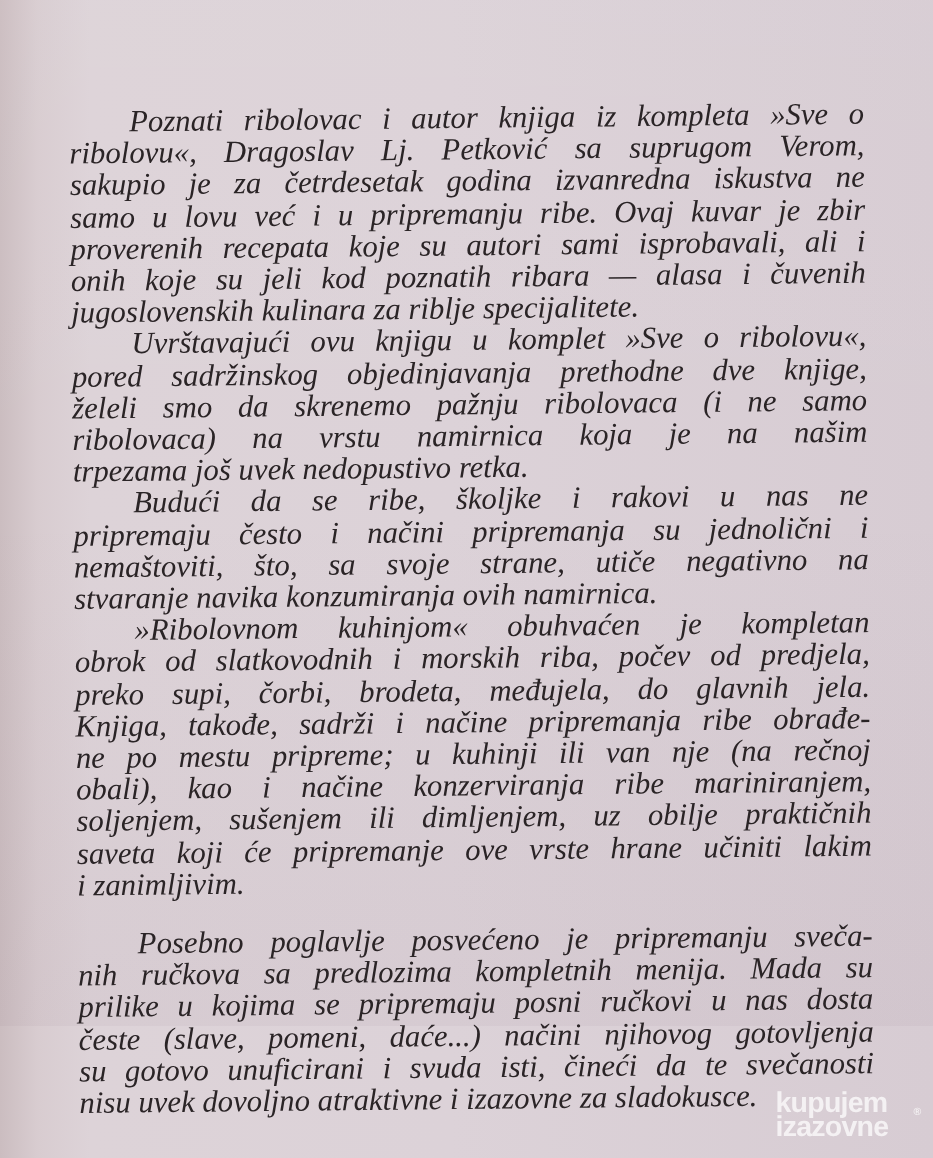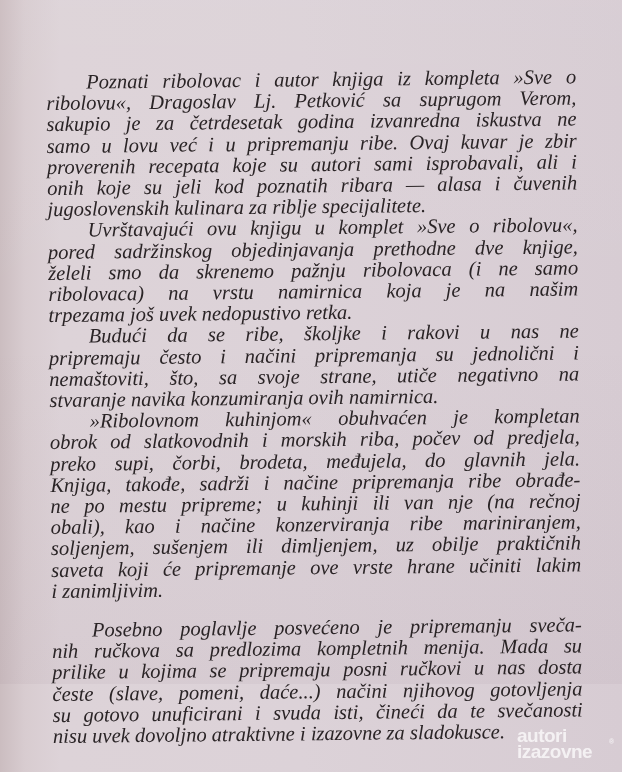--- a/index.html
+++ b/index.html
@@ -67,17 +67,17 @@
 
     <span class="line indent">Posebno poglavlje posvećeno je pripremanju sveča-</span>
     <span class="line">nih ručkova sa predlozima kompletnih menija. Mada su</span>
     <span class="line">prilike u kojima se pripremaju posni ručkovi u nas dosta</span>
     <span class="line">česte (slave, pomeni, daće...) načini njihovog gotovljenja</span>
     <span class="line">su gotovo unuficirani i svuda isti, čineći da te svečanosti</span>
     <span class="line last">nisu uvek dovoljno atraktivne i izazovne za sladokusce.</span>
   </div>
 
   <div class="watermark">
-    <span>autori</span>
+    <span>kupujem</span>
     <span>izazovne</span>
     <span class="reg">®</span>
   </div>
 </div>
 
 </body></html>

